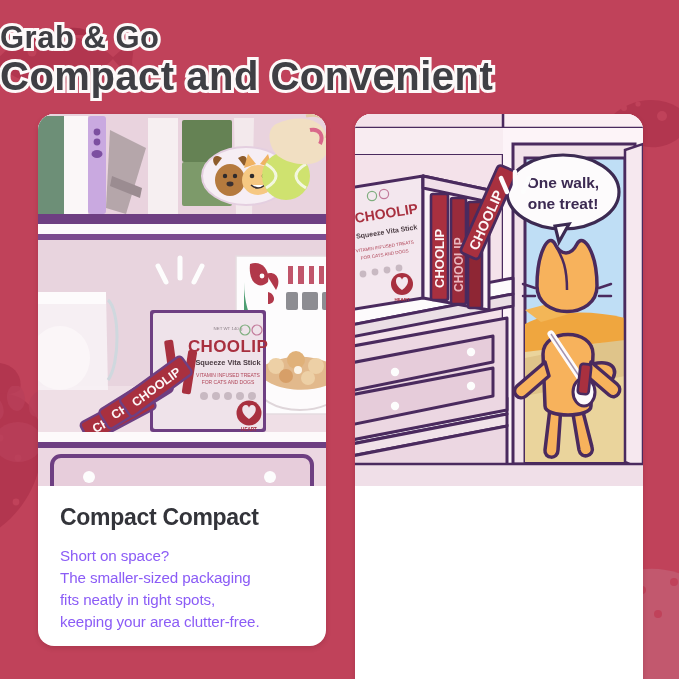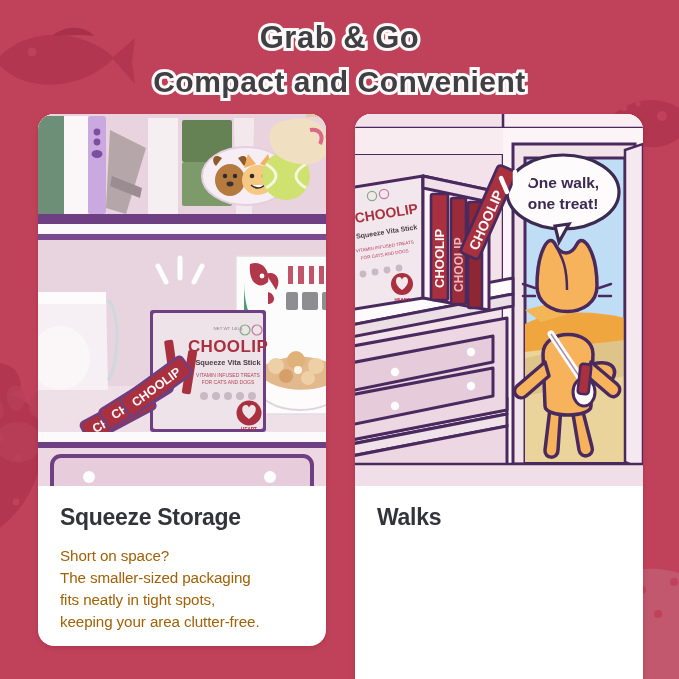--- a/index.html
+++ b/index.html
@@ -10,34 +10,34 @@
   }
   .stage{position:absolute;inset:0;width:679px;height:679px;overflow:hidden;}
 
   
   .wm{position:absolute;pointer-events:none;}
   .wm svg{display:block;}
 
   
   .heading{
     position:absolute;left:0;right:0;top:22px;
-    text-align:center;z-index:5;
+    text-align:left;z-index:5;
   }
   .heading .line{
     display:block;
     font-weight:bold;
     color:#3f3f44;
     letter-spacing:.5px;
     line-height:1.04;
     -webkit-text-stroke:6px #fdf9f9;
     paint-order:stroke fill;
     text-shadow:0 0 0 #fff;
   }
   .heading .l1{font-size:31px;}
-  .heading .l2{font-size:30px;margin-top:12px;}
+  .heading .l2{font-size:40px;margin-top:2px;}
 
   
   .card{
     position:absolute;
     background:#ffffff;
     border-radius:16px;
     overflow:hidden;
     box-shadow:0 2px 5px rgba(80,10,25,.18);
     z-index:4;
   }
@@ -46,21 +46,21 @@
 
   .illo{position:relative;width:100%;height:372px;overflow:hidden;}
   .illo svg{display:block;width:100%;height:100%;}
 
   .card-text{padding:18px 22px 0 22px;box-sizing:border-box;}
   .card-title{
     font-size:23px;font-weight:bold;color:#33343a;
     margin:0 0 14px 0;letter-spacing:-.3px;
   }
   .card-body{
-    font-size:15.2px;color:#a16207;line-height:1.44;
+    font-size:15.2px;color:#8b5cf6;line-height:1.44;
     margin:0;white-space:pre-line;letter-spacing:-.1px;
   }
 </style>
 </head>
 <body>
 
 <div class="stage">
 
   <div class="wm" style="left:-14px;top:6px;">
     <svg width="150" height="110" viewBox="0 0 150 110">
@@ -273,21 +273,21 @@
           <rect x="0" y="328" width="288" height="6" fill="#6e3f82"></rect>
           <rect x="0" y="334" width="288" height="46" fill="#ecd7e2"></rect>
           <rect x="14" y="342" width="260" height="42" rx="9" fill="#e7cddb" stroke="#6e3f82" stroke-width="4"></rect>
           <circle cx="51" cy="363" r="6" fill="#fdfdfd"></circle>
           <circle cx="232" cy="363" r="6" fill="#fdfdfd"></circle>
         </g>
       </svg>
     </div>
 
     <div class="card-text">
-      <h2 class="card-title">Squeeze Storage</h2>
+      <h2 class="card-title">Compact Compact</h2>
       <p class="card-body">Short on space?
 The smaller-sized packaging
 fits neatly in tight spots,
 keeping your area clutter-free.</p>
     </div>
   </div>
 
   <div class="card right">
 
     <div class="illo">
@@ -415,17 +415,16 @@
             <line x1="174" y1="64" x2="168" y2="78"></line>
           </g>
 
           <rect x="0" y="350" width="288" height="22" fill="#f0dfe8"></rect>
           <path d="M0 350 L288 350" stroke="#4a2a5e" stroke-width="2.5"></path>
         </g>
       </svg>
     </div>
 
     <div class="card-text">
-      <h2 class="card-title">Walks</h2>
     </div>
   </div>
 
 </div>
 
 </body></html>

